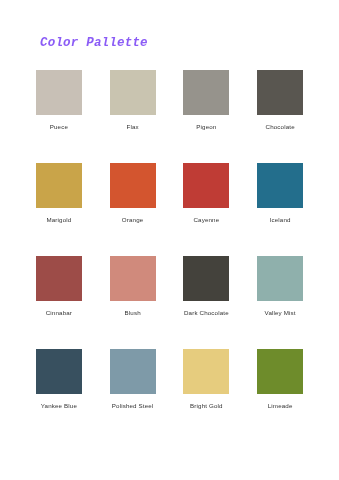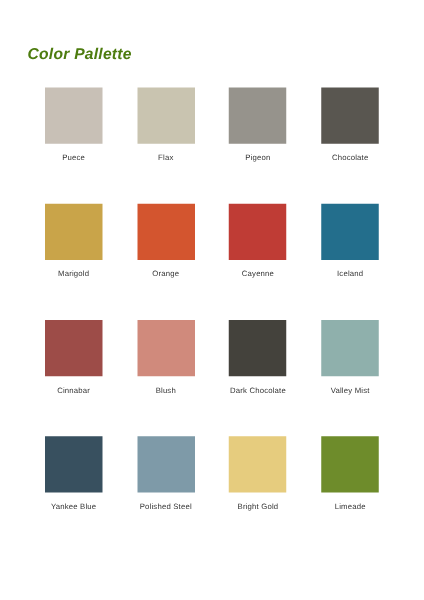--- a/index.html
+++ b/index.html
@@ -15,28 +15,29 @@
   }
   .page {
     position: relative;
     width: 339px;
     height: 480px;
     box-sizing: border-box;
     background: #ffffff;
   }
   .page-title {
     position: absolute;
-    left: 22px;
+    left: 40px;
     top: 36px;
     font-size: 12.5px;
     font-weight: bold;
     font-style: italic;
-    color: #4d7c0f;
+    color: #8b5cf6;
     letter-spacing: 0.2px;
     white-space: nowrap;
+    font-family: Liberation Mono, monospace;
   }
   .palette-grid {
     position: absolute;
     left: 22px;
     top: 70px;
     width: 295px;
     display: grid;
     grid-template-columns: repeat(4, 1fr);
     grid-auto-rows: 93px;
     column-gap: 0px;

